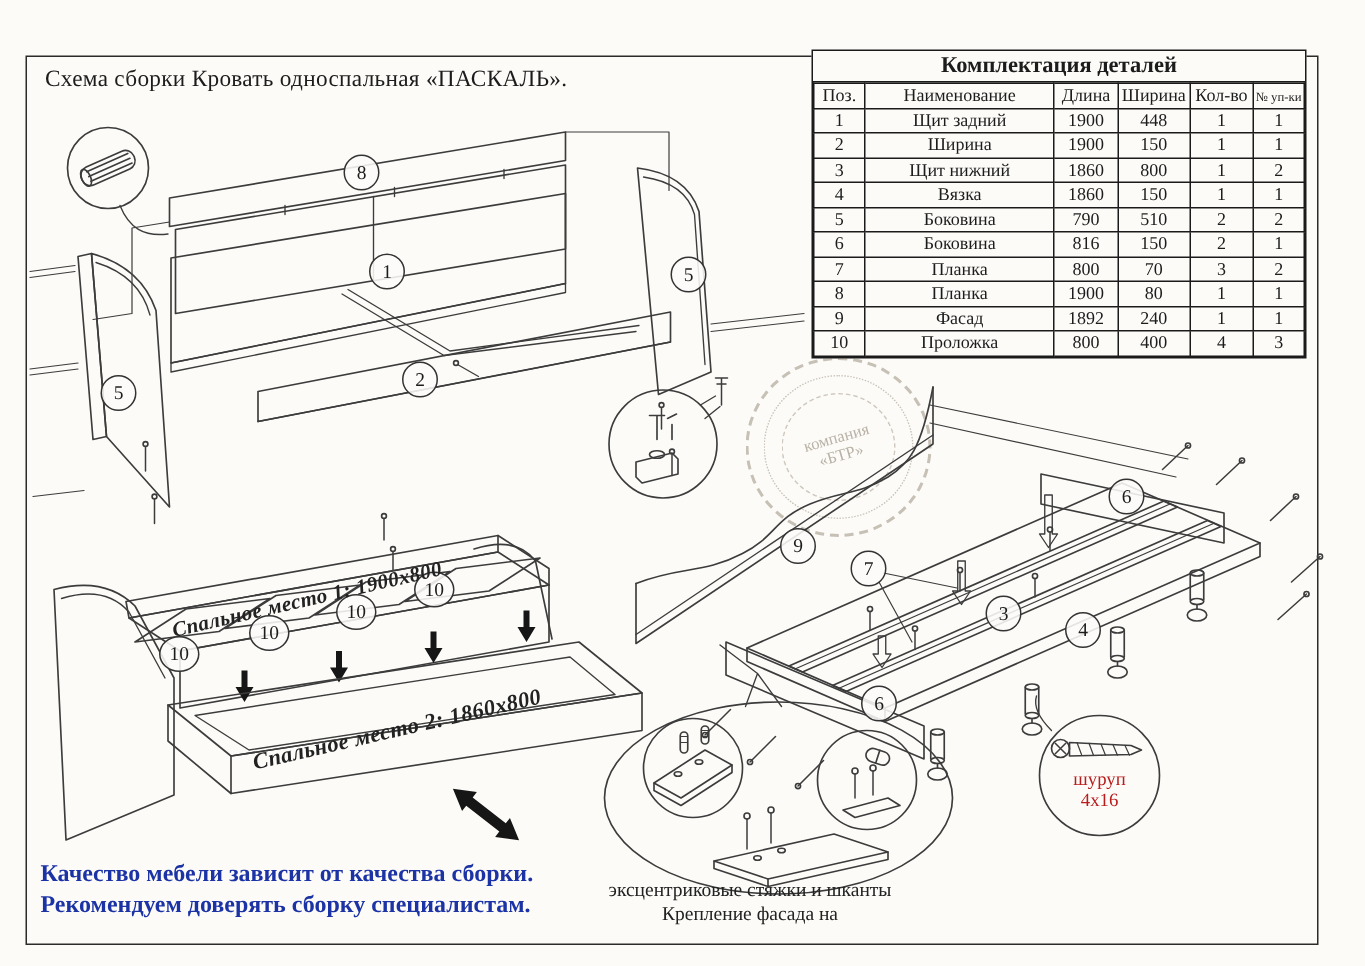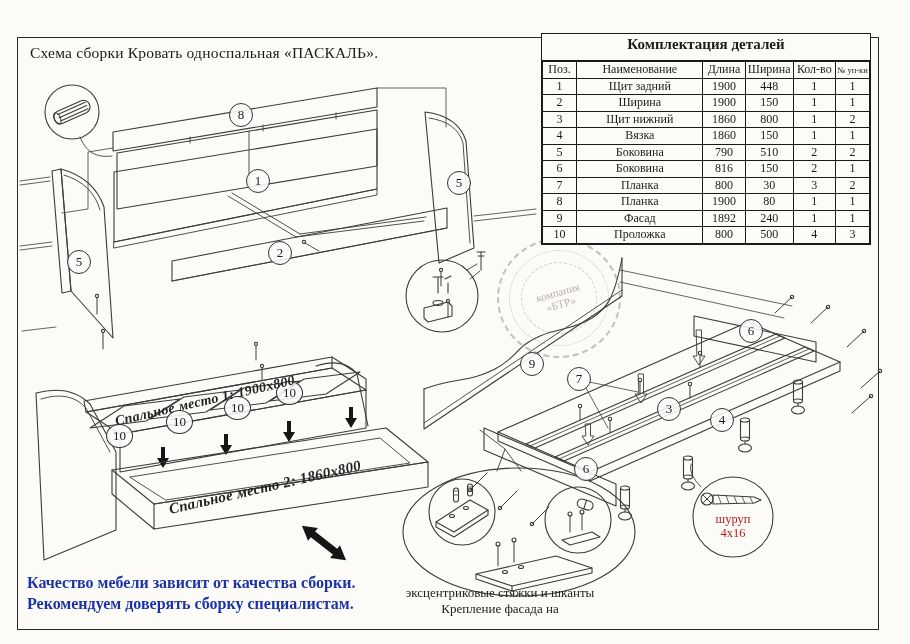--- a/index.html
+++ b/index.html
@@ -4,21 +4,21 @@
 <style>
   html,body{margin:0;padding:0;background:#efedea;}
   .page{position:relative;width:910px;height:644px;background:#fcfbf8;overflow:hidden;
         font-family:"Liberation Serif",serif;color:#1c1c1c;}
   .frame{position:absolute;left:17px;top:37px;width:860px;height:591px;
          border:1.6px solid #2b2b2b;z-index:1;}
   .sheet-title{position:absolute;left:30px;top:44px;font-size:15.5px;z-index:3;letter-spacing:.2px;}
   
   .ptable{position:absolute;left:541px;top:33px;width:328px;background:#fcfbf8;
           border:1.6px solid #1a1a1a;z-index:4;}
-  .ptable-title{font-size:15px;font-weight:bold;text-align:center;padding:2px 0 7px;
+  .ptable-title{font-size:15px;font-weight:bold;text-align:center;padding:2px 0 1px;
                 border-bottom:1.2px solid #1a1a1a;}
   .ptable table{border-collapse:collapse;table-layout:fixed;width:100%;}
   .ptable th,.ptable td{border:1px solid #1a1a1a;text-align:center;padding:0;height:15.5px;
           font-size:12px;font-weight:normal;overflow:hidden;white-space:nowrap;}
   .ptable th{font-size:12px;}
   .ptable th.small-col{font-size:8.5px;}
   
   .co{position:absolute;width:22px;height:22px;border:1.3px solid #333;border-radius:50%;
       background:rgba(252,251,248,.88);display:flex;align-items:center;justify-content:center;
       font-size:13px;z-index:5;}
@@ -415,21 +415,21 @@
             <td>Боковина</td>
             <td>816</td>
             <td>150</td>
             <td>2</td>
             <td>1</td>
           </tr>
           <tr>
             <td>7</td>
             <td>Планка</td>
             <td>800</td>
-            <td>30</td>
+            <td>70</td>
             <td>3</td>
             <td>2</td>
           </tr>
           <tr>
             <td>8</td>
             <td>Планка</td>
             <td>1900</td>
             <td>80</td>
             <td>1</td>
             <td>1</td>
@@ -439,21 +439,21 @@
             <td>Фасад</td>
             <td>1892</td>
             <td>240</td>
             <td>1</td>
             <td>1</td>
           </tr>
           <tr>
             <td>10</td>
             <td>Проложка</td>
             <td>800</td>
-            <td>500</td>
+            <td>400</td>
             <td>4</td>
             <td>3</td>
           </tr>
         </tbody>
     </table>
   </div>
 
 </div>
 
 </body></html>

